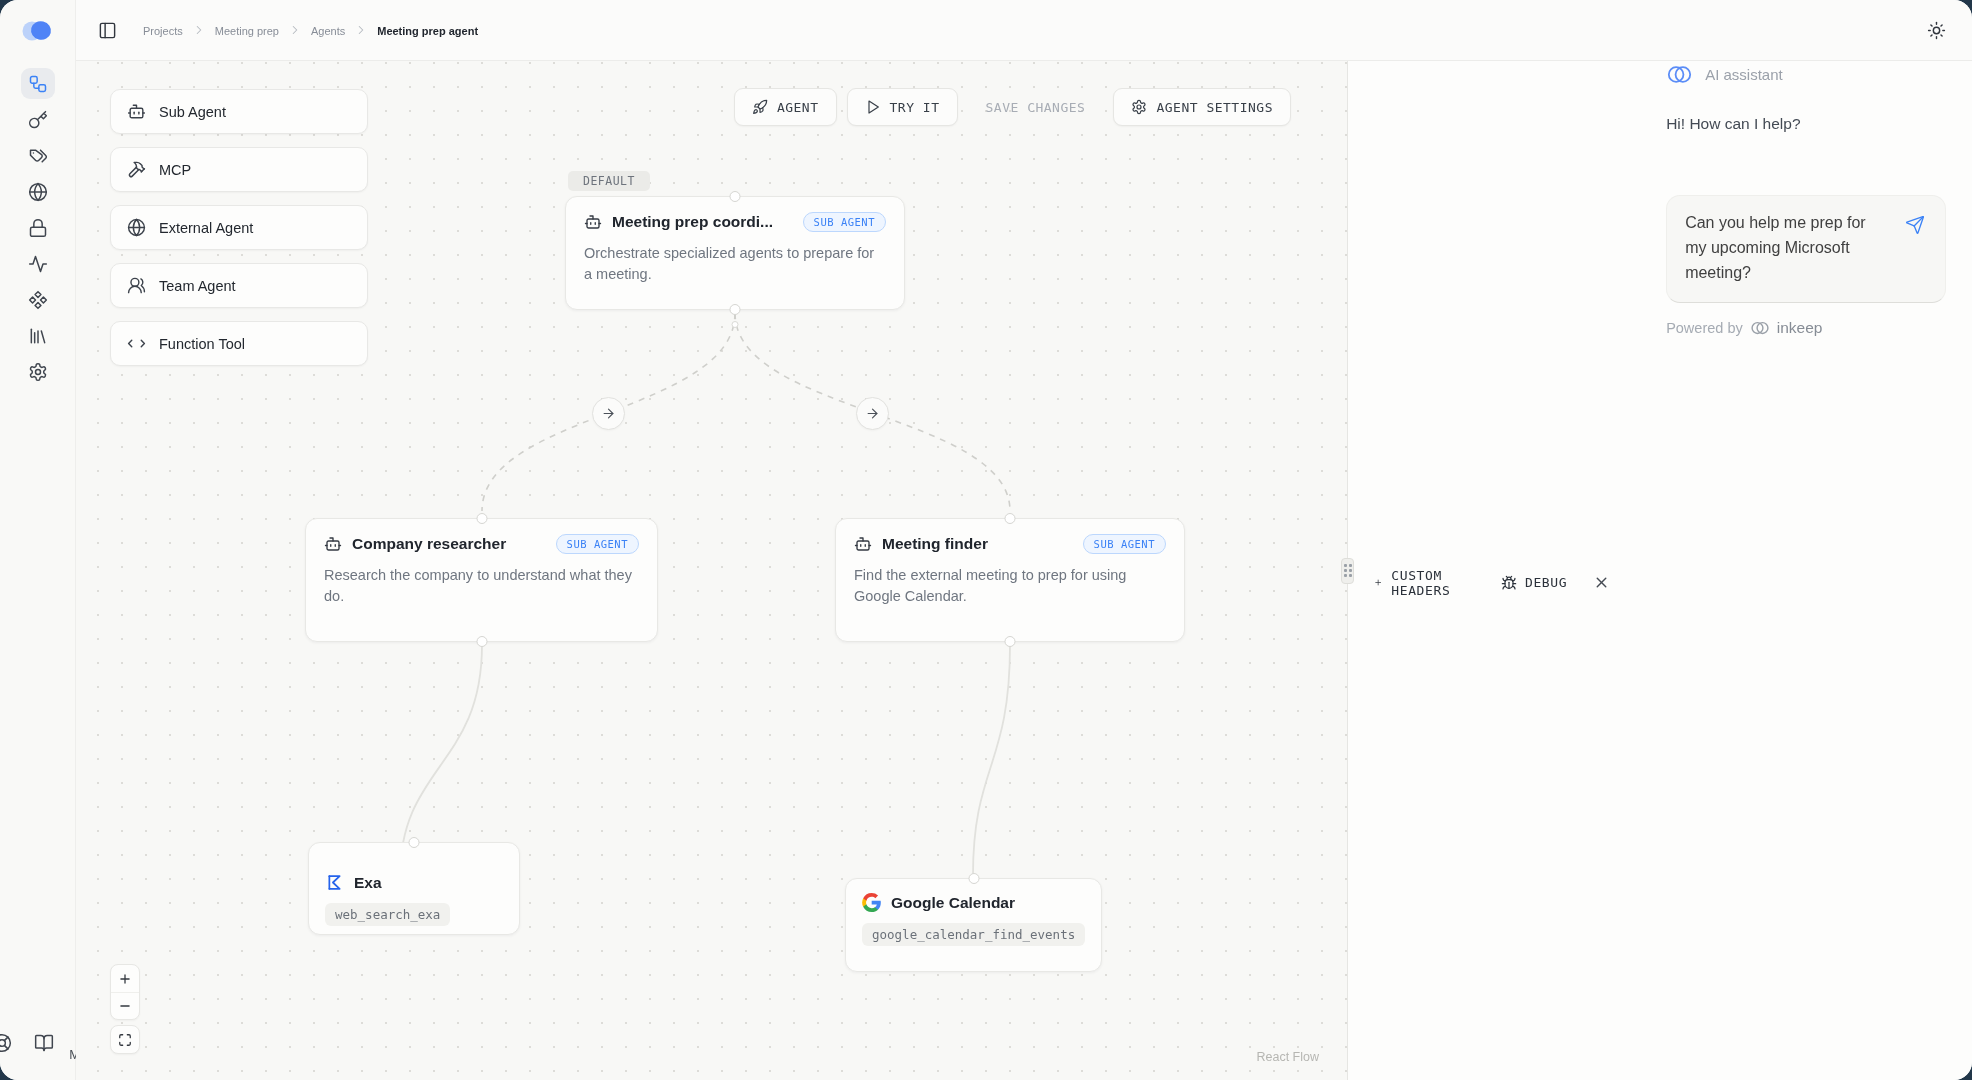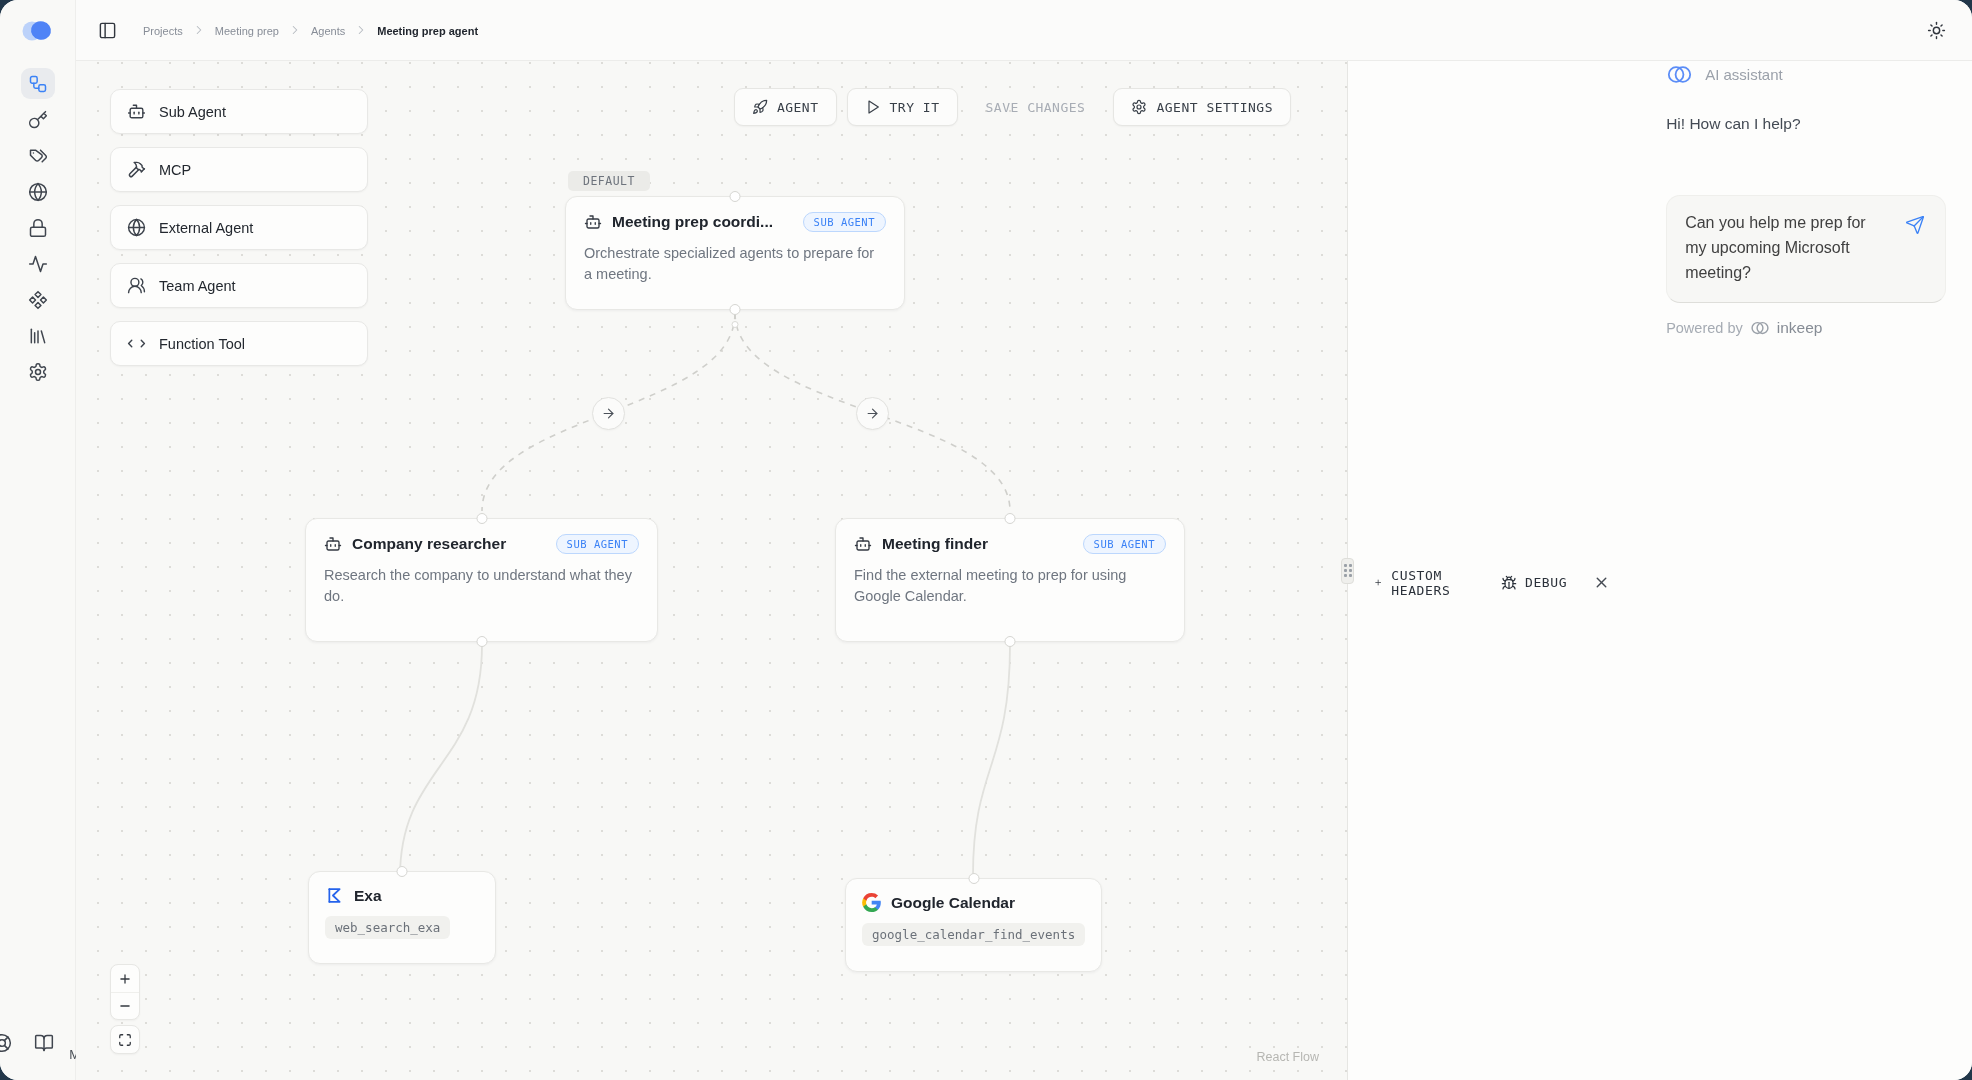--- a/index.html
+++ b/index.html
@@ -361,21 +361,21 @@
                 <path d="M9 13v2"></path>
               </svg>
             <span class="node-title">Meeting finder</span>
             <span class="badge">SUB AGENT</span>
           </div>
           <div class="node-desc">Find the external meeting to prep for using Google Calendar.</div>
           <div class="handle" style="left:50%;top:-6px;transform:translateX(-50%);"></div>
           <div class="handle" style="left:50%;bottom:-6px;transform:translateX(-50%);"></div>
         </div>
 
-        <div class="node" style="left:232px;top:810px;width:188px;height:93px;padding:14px 16px;">
+        <div class="node" style="left:232px;top:781px;width:212px;height:93px;padding:30px 16px;">
           <div class="node-head">
             <svg viewBox="0 0 24 24" style="width:19px;height:19px;stroke:#2563eb;fill:none;stroke-width:2.2;stroke-linejoin:round;stroke-linecap:round;">
                 <path d="M5.5 4v16"></path>
                 <path d="M5.5 4h13L10 12l8.5 8h-13"></path>
               </svg>
             <span class="node-title">Exa</span>
           </div>
           <span class="tool-chip">web_search_exa</span>
           <div class="handle" style="left:50%;top:-6px;transform:translateX(-50%);"></div>
         </div>

